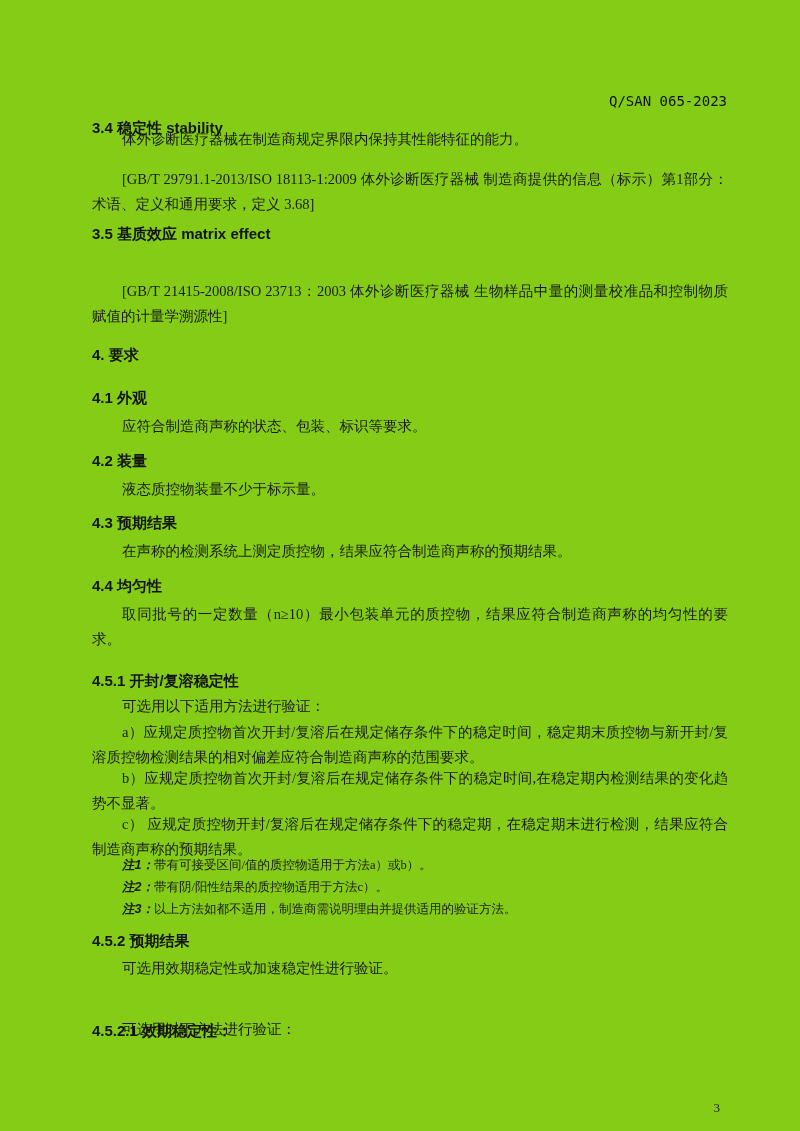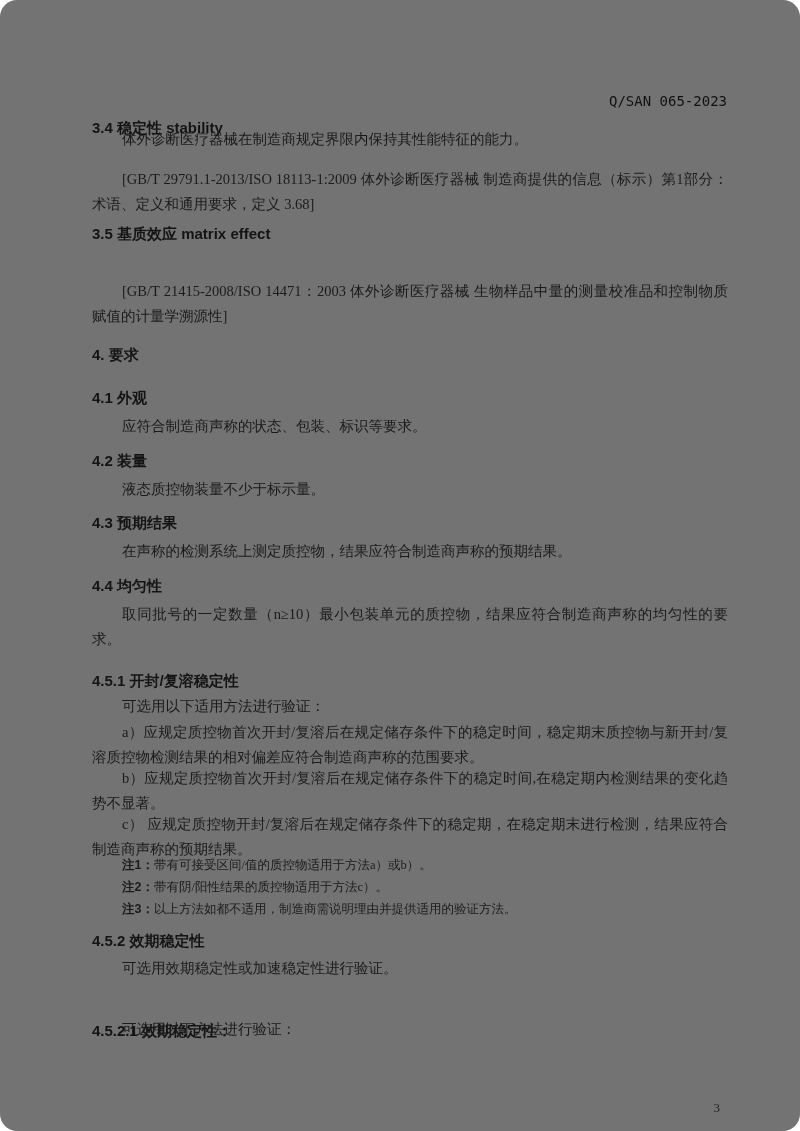--- a/index.html
+++ b/index.html
@@ -1,25 +1,24 @@
 <!DOCTYPE html>
 <html><head>
 <meta charset="utf-8">
 <style>
   * { margin:0; padding:0; box-sizing:border-box; }
   html,body { background:#ffffff; }
   .page {
     position:relative;
     width:800px; height:1131px;
     margin:0 auto;
-    background:#737373;
+    background:#84cc16;
     color:#1b1b1b;
     font-family:"Liberation Serif","DejaVu Serif",serif;
     overflow:hidden;
-    border-radius:17px;
   }
   .doc-num {
     position:absolute; top:93px; right:73px;
     font-family:"DejaVu Sans Mono","Liberation Mono",monospace;
     font-size:14px; letter-spacing:0px; color:#111;
   }
   .blk { position:absolute; left:92px; width:636px; }
   .h {
     font-family:"Liberation Sans","DejaVu Sans",sans-serif;
     font-weight:bold; font-size:15px; line-height:20px; color:#141414;
@@ -27,39 +26,40 @@
   .p {
     font-size:14.5px; line-height:25px;
     text-indent:30px; text-align:justify; color:#1b1b1b;
   }
   .note {
     font-size:12.5px; line-height:18px; padding-left:30px; color:#1b1b1b;
   }
   .note .nlabel {
     font-family:"Liberation Sans","DejaVu Sans",sans-serif;
     font-weight:bold;
+    font-style:italic;
   }
   .page-num {
     position:absolute; top:1100px; right:80px;
     font-size:13px; color:#222;
   }
 </style>
 </head>
 <body>
 
 <div class="page">
 
   <div class="doc-num">Q/SAN 065-2023</div>
 
   <div class="blk h" style="top:118px">3.4 稳定性 stability</div>
   <div class="blk p" style="top:127px">体外诊断医疗器械在制造商规定界限内保持其性能特征的能力。</div>
   <div class="blk p" style="top:167px">[GB/T 29791.1-2013/ISO 18113-1:2009 体外诊断医疗器械 制造商提供的信息（标示）第1部分：术语、定义和通用要求，定义 3.68]</div>
 
   <div class="blk h" style="top:224px">3.5 基质效应 matrix effect</div>
-  <div class="blk p" style="top:279px">[GB/T 21415-2008/ISO 14471：2003 体外诊断医疗器械 生物样品中量的测量校准品和控制物质赋值的计量学溯源性]</div>
+  <div class="blk p" style="top:279px">[GB/T 21415-2008/ISO 23713：2003 体外诊断医疗器械 生物样品中量的测量校准品和控制物质赋值的计量学溯源性]</div>
 
   <div class="blk h" style="top:345px">4. 要求</div>
 
   <div class="blk h" style="top:388px">4.1 外观</div>
   <div class="blk p" style="top:414px">应符合制造商声称的状态、包装、标识等要求。</div>
 
   <div class="blk h" style="top:451px">4.2 装量</div>
   <div class="blk p" style="top:477px">液态质控物装量不少于标示量。</div>
 
   <div class="blk h" style="top:513px">4.3 预期结果</div>
@@ -78,21 +78,21 @@
   <div class="blk note" style="top:856px">
     <span class="nlabel">注1：</span><span>带有可接受区间/值的质控物适用于方法a）或b）。</span>
   </div>
   <div class="blk note" style="top:878px">
     <span class="nlabel">注2：</span><span>带有阴/阳性结果的质控物适用于方法c）。</span>
   </div>
   <div class="blk note" style="top:900px">
     <span class="nlabel">注3：</span><span>以上方法如都不适用，制造商需说明理由并提供适用的验证方法。</span>
   </div>
 
-  <div class="blk h" style="top:931px">4.5.2 效期稳定性</div>
+  <div class="blk h" style="top:931px">4.5.2 预期结果</div>
   <div class="blk p" style="top:956px">可选用效期稳定性或加速稳定性进行验证。</div>
 
   <div class="blk h" style="top:1021px">4.5.2.1 效期稳定性：</div>
   <div class="blk p" style="top:1017px">可选用以下方法进行验证：</div>
 
   <div class="page-num">3</div>
 
 </div>
 
 </body></html>

